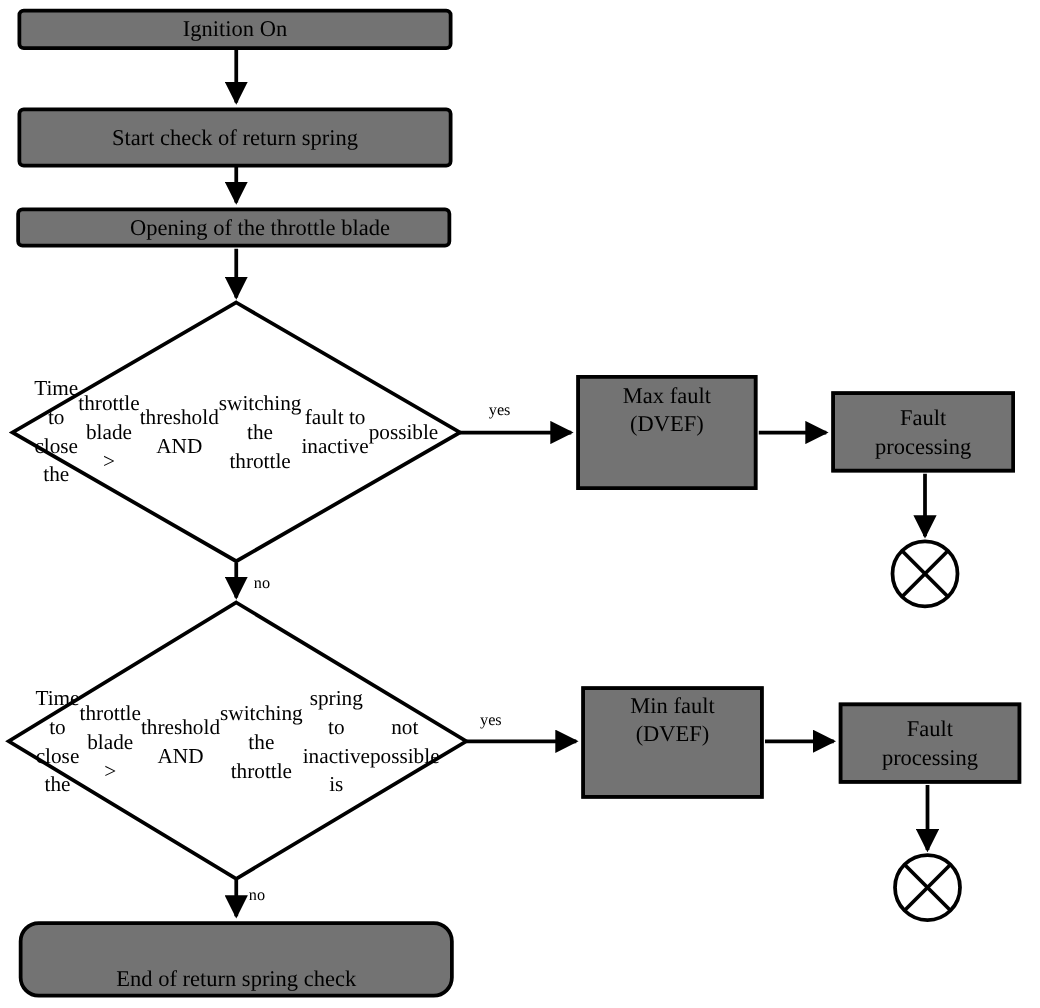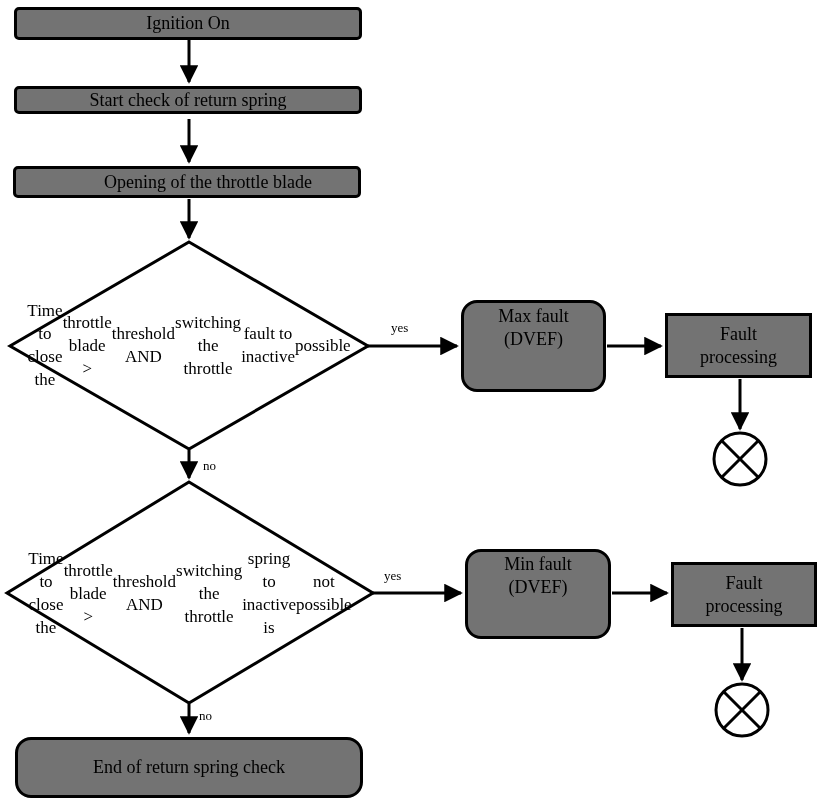--- a/index.html
+++ b/index.html
@@ -13,34 +13,34 @@
   }
   #edges-layer { position:absolute; left:0; top:0; width:832px; height:806px; }
   .node {
     position:absolute; box-sizing:border-box;
     background:#737373; border:3px solid #000;
     display:flex; flex-direction:column;
     align-items:center; justify-content:center;
     text-align:center; font-size:18px; line-height:23px;
   }
   .process   { border-radius:5px; }
-  .terminator{ border-radius:16px; }
-  .shift-up  { padding-bottom:37px;border-radius:16px; }
+  .terminator{ border-radius:16px;justify-content:flex-end; }
+  .shift-up  { padding-bottom:37px; }
   .decision-text {
     position:absolute; display:flex; flex-direction:row;
     align-items:center; justify-content:center;
     text-align:center; font-size:17px; line-height:23px;
   }
   .edge-label {
     position:absolute; font-size:13px; line-height:18px;
     width:44px; 
   }
   
   #n-ignition   { left:14px;  top:7px;   width:348px; height:33px; }
-  #n-start      { left:14px;  top:86px;  width:348px; height:28px; }
+  #n-start      { left:14px;  top:86px;  width:348px; height:48px; }
   #n-opening    { left:13px;  top:166px; width:348px; height:32px;padding-left:42px; }
   #n-maxfault   { left:461px; top:300px; width:145px; height:92px; }
   #n-faultproc1 { left:665px; top:313px; width:147px; height:65px; }
   #n-minfault   { left:465px; top:549px; width:146px; height:90px; }
   #n-faultproc2 { left:671px; top:562px; width:146px; height:65px; }
   #n-end        { left:15px;  top:737px; width:348px; height:61px; }
   #t-decision1  { left:74px;  top:272px; width:230px; height:146px; }
   #t-decision2  { left:75px;  top:520px; width:230px; height:146px; }
   #lbl-yes1 { left:391px; top:319px; }
   #lbl-no1  { left:203px; top:457px; }

